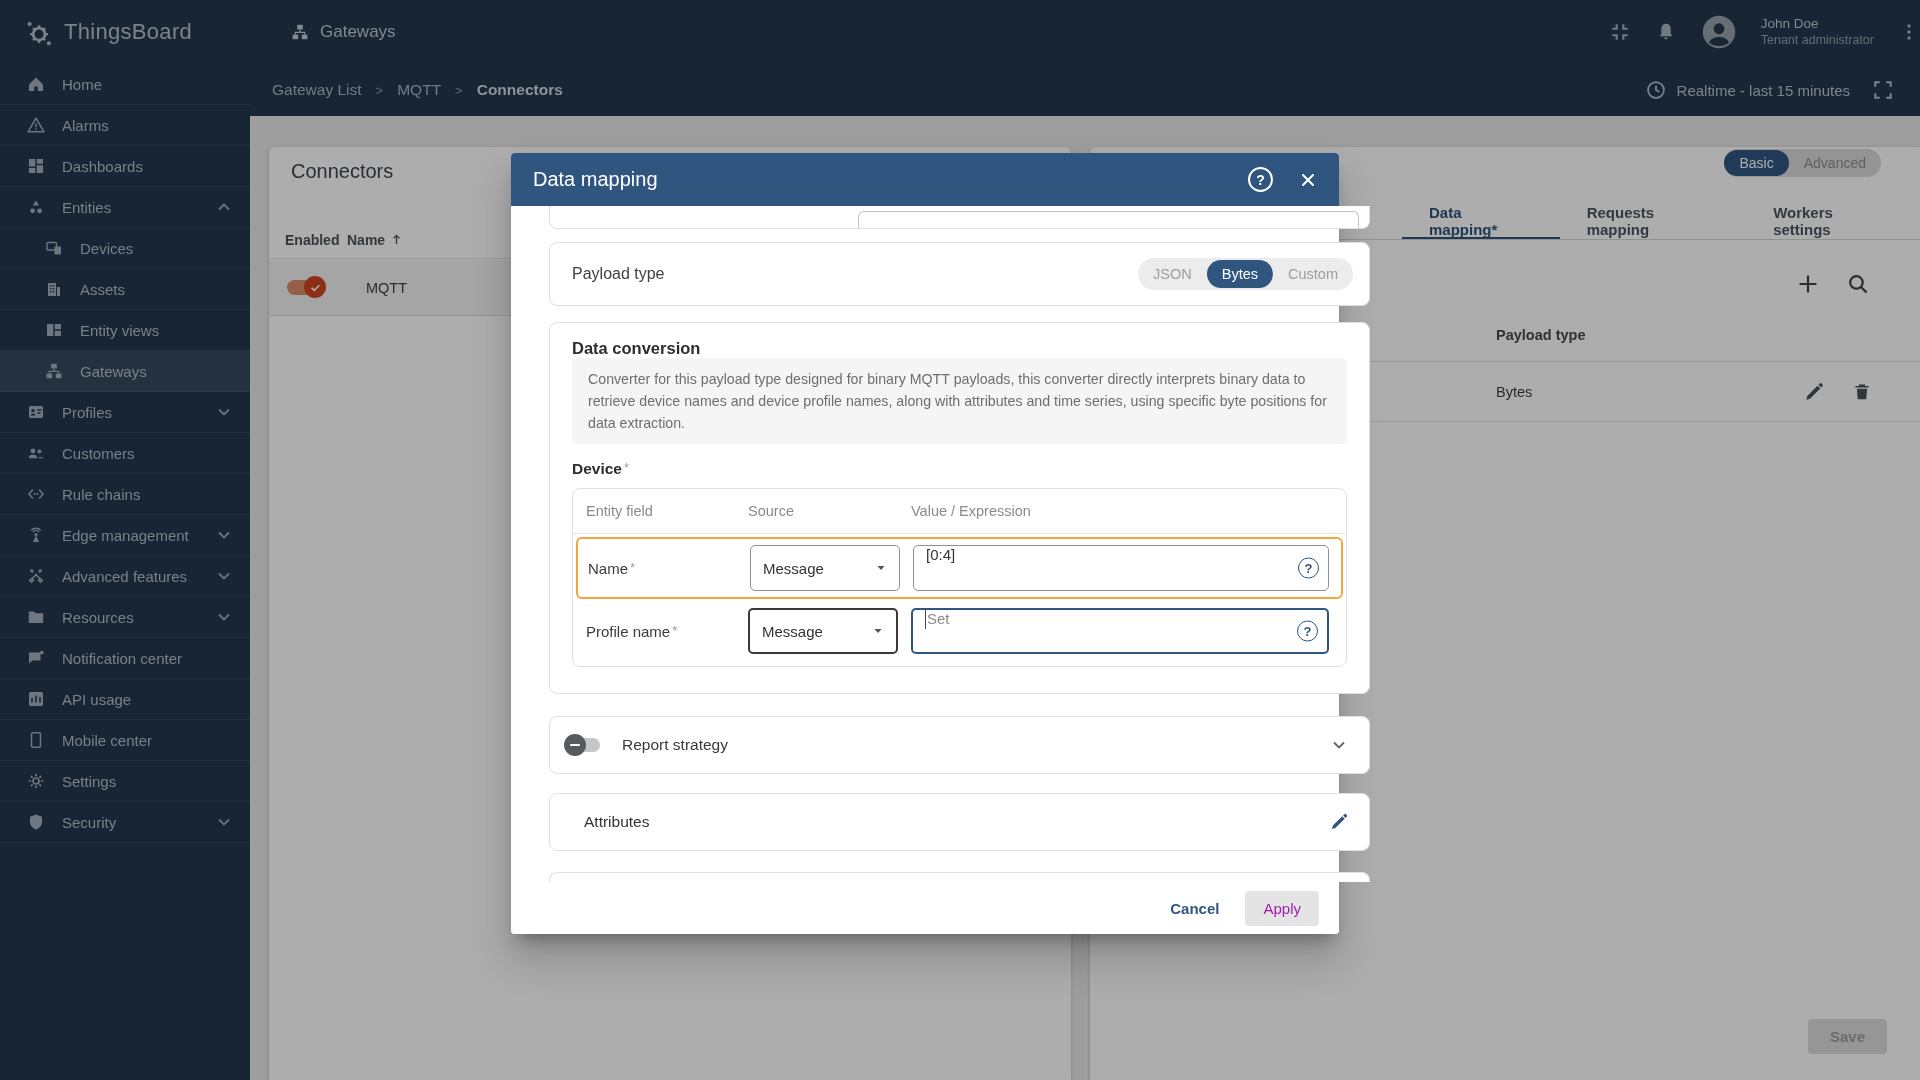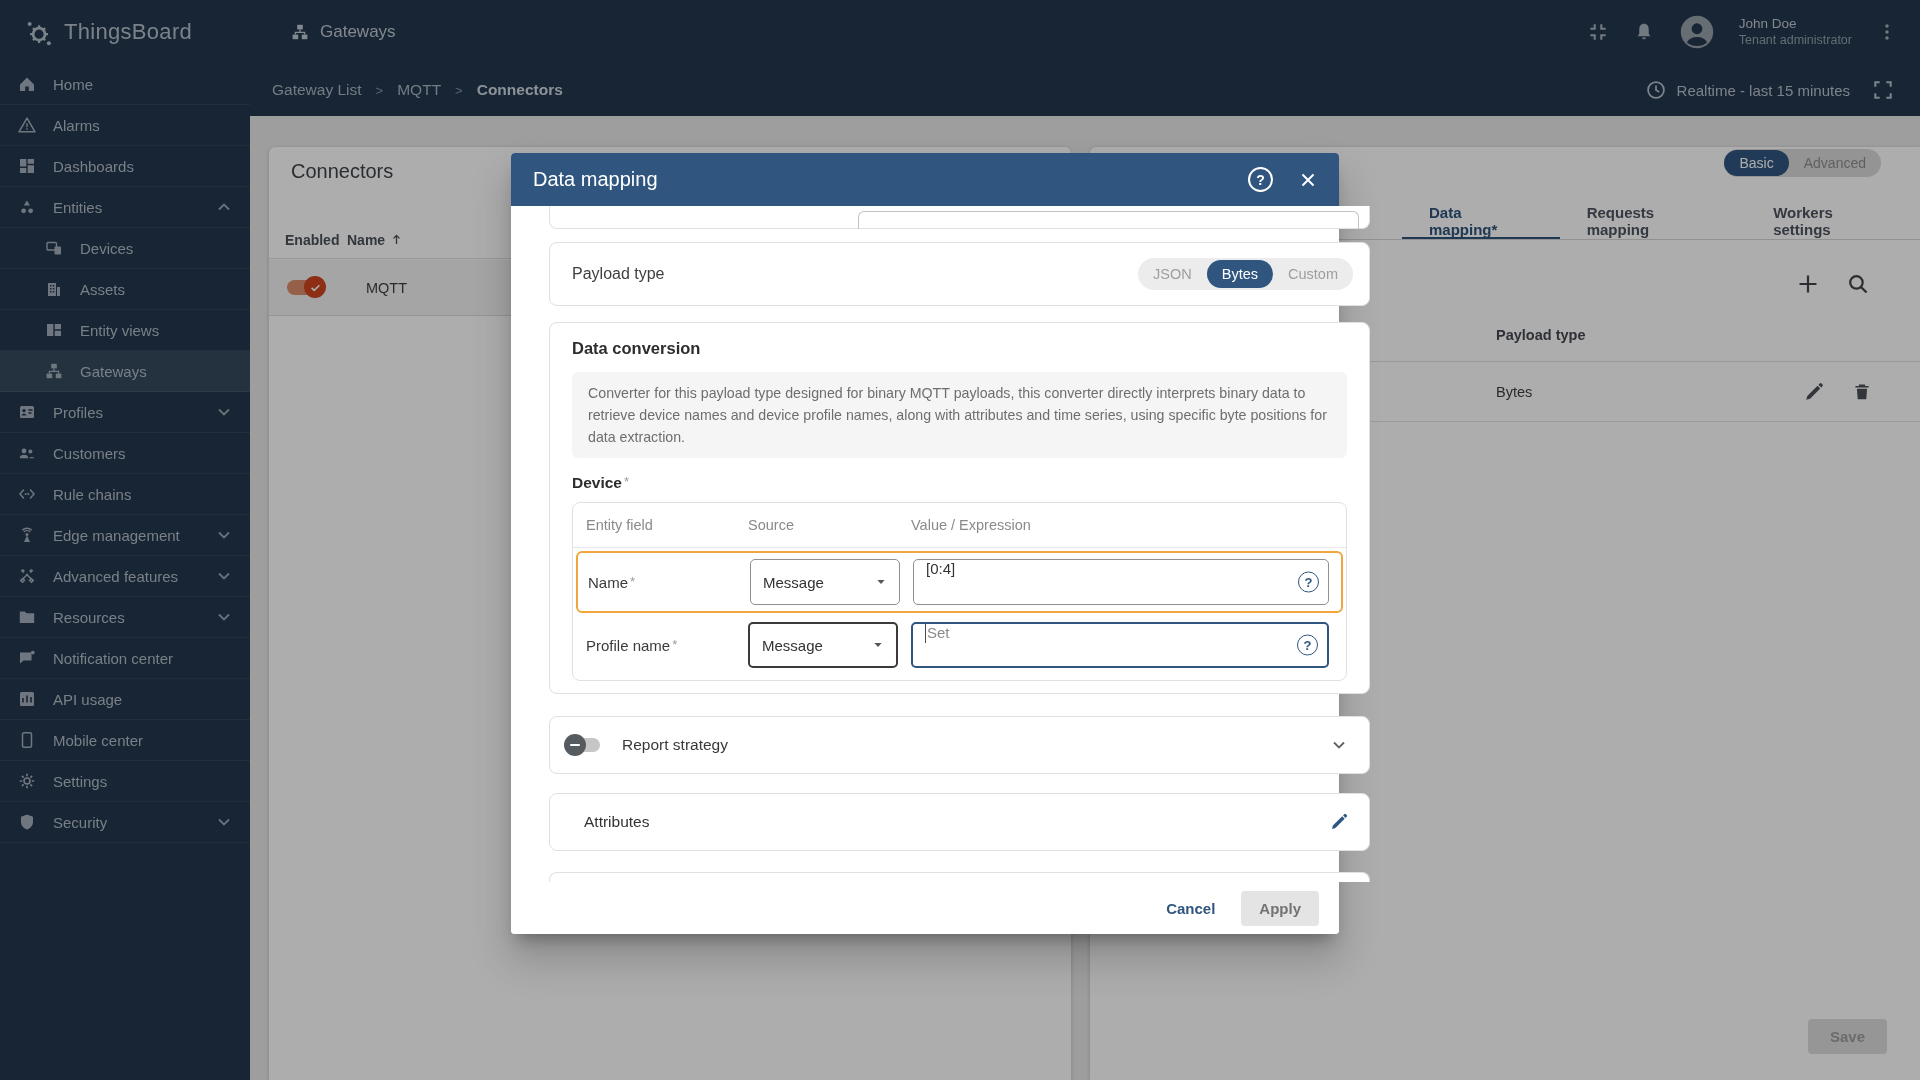--- a/index.html
+++ b/index.html
@@ -5,37 +5,37 @@
   * { margin:0; padding:0; box-sizing:border-box; }
   body { font-family:"Liberation Sans","DejaVu Sans",sans-serif; background:#202020; }
   .screen { position:relative; width:1920px; height:1080px; overflow:hidden; background:#e9e9e9; }
 
   
   .topbar { position:absolute; left:0; top:0; width:1920px; height:64px; background:#22374d;
             display:flex; align-items:center; z-index:2; }
   .brand { width:250px; display:flex; align-items:center; gap:10px; padding-left:22px; color:#b6c0ca; }
   .brand-name { font-size:22px; font-weight:500; letter-spacing:.3px; }
   .page-section { display:flex; align-items:center; gap:10px; margin-left:40px; color:#c0cad3; font-size:17px; }
-  .topbar-right { margin-left:auto; display:flex; align-items:center; gap:24px; padding-right:22px; color:#a9b4be; }
+  .topbar-right { margin-left:auto; display:flex; align-items:center; gap:24px; color:#a9b4be; }
   .tb-ic { width:22px; height:22px; }
   .avatar { width:36px; height:36px; color:#97a2ac; }
   .user-block { line-height:1.25; }
   .user-name { font-size:13.5px; color:#c0c9d2; }
   .user-role { font-size:12.5px; color:#93a1ad; }
 
   .subbar { position:absolute; left:250px; top:64px; width:1670px; height:52px; background:#22374d;
             display:flex; align-items:center; padding:0 26px 0 22px; z-index:2; }
   .crumbs { display:flex; align-items:center; gap:14px; font-size:15.5px; color:#aab7c2; }
   .crumb-sep { font-size:13px; color:#8497a6; }
   .crumb-current { font-weight:700; color:#cfd8e0; }
   .subbar-right { margin-left:auto; display:flex; align-items:center; gap:22px; color:#b7c2cc; font-size:15px; }
   .realtime { display:flex; align-items:center; gap:10px; }
 
   .sidebar { position:absolute; left:0; top:64px; width:250px; bottom:0; background:#22374d; z-index:2; }
-  .sb-item { height:41px; display:flex; align-items:center; gap:16px; padding-left:17px;
+  .sb-item { height:41px; display:flex; align-items:center; gap:16px; padding-left:26px;
              border-bottom:1px solid rgba(255,255,255,.07); color:#b3bdc7; font-size:15px; cursor:pointer; }
   .sb-item.child { padding-left:44px; }
   .sb-item.active { background:rgba(255,255,255,.09); }
   .sb-icon { width:20px; height:20px; flex:0 0 20px; opacity:.9; }
   .sb-icon svg, .sb-chev svg { width:20px; height:20px; display:block; }
   .sb-chev { margin-left:auto; margin-right:16px; opacity:.85; }
 
   
   .content { position:absolute; left:250px; top:116px; right:0; bottom:0; background:#e9e9e9; z-index:1; }
   .panel { position:absolute; background:#fff; border-radius:6px 6px 0 0; box-shadow:0 1px 4px rgba(0,0,0,.18); }
@@ -89,21 +89,21 @@
   .partial-input { position:absolute; left:308px; right:10px; top:5px; bottom:-1px; border:1px solid #c2c2c2;
                    border-bottom:none; border-radius:6px 6px 0 0; }
   .payload-card { top:89px; height:64px; display:flex; align-items:center; padding:0 16px 0 22px; }
   .payload-label { font-size:16px; color:#3f3f3f; }
   .segmented { margin-left:auto; background:#ececec; border-radius:16px; height:32px; display:flex; align-items:center;
                font-size:14.5px; }
   .seg-opt { padding:6px 15px; color:#9e9e9e; border-radius:16px; cursor:pointer; }
   .seg-opt.selected { background:#305680; color:#fff; font-weight:500; }
 
   .conversion-card { top:169px; height:372px; padding:16px 22px 0; overflow:hidden; }
-  .section-heading { font-size:16.5px; font-weight:700; color:#2d2d2d; margin-bottom:14px; }
+  .section-heading { font-size:16.5px; font-weight:700; color:#2d2d2d; }
   .info-box { background:#f5f5f5; border-radius:6px; padding:10px 16px; font-size:14.2px; color:#6e6e6e;
               line-height:1.55; margin-bottom:16px; }
   .device-heading { font-size:15.5px; font-weight:700; color:#2d2d2d; margin:16px 0 10px; }
   .req { color:#9b9b9b; font-weight:400; font-size:13px; vertical-align:2px; margin-left:2px; }
   .device-table { border:1px solid #e0e0e0; border-radius:8px; }
   .dt-grid { display:grid; grid-template-columns:162px 163px 1fr; align-items:center; padding-left:13px; }
   .dt-head { height:45px; color:#8a8a8a; font-size:14.5px; border-bottom:1px solid #e8e8e8; }
   .dt-row-name { height:62px; border:2px solid #f0a63d; border-radius:6px; margin:3px 3px 0; padding-left:10px; }
   .dt-row-profile { height:58px; margin:3px 5px 6px; padding-left:8px; }
   .dt-field { font-size:15px; color:#3b3b3b; }
@@ -129,21 +129,21 @@
 
   .attributes-card { top:640px; height:58px; display:flex; align-items:center; padding:0 20px 0 34px; }
   .attributes-label { font-size:15.5px; color:#333; }
   .edit-pencil { margin-left:auto; width:20px; height:20px; color:#305680; cursor:pointer; }
 
   .m-card-partial-bottom { top:719px; height:10px; border-bottom:none; border-radius:8px 8px 0 0; }
 
   .modal-footer { position:absolute; left:0; right:0; bottom:0; height:52px; display:flex; align-items:center;
                   justify-content:flex-end; gap:10px; padding-right:20px; background:#fff; border-radius:0 0 4px 4px; }
   .cancel-btn { color:#305680; font-weight:700; font-size:15px; padding:8px 16px; background:none; border:none; cursor:pointer; }
-  .apply-btn { background:#e4e4e4; color:#737373; font-weight:700; font-size:15px; padding:9px 18px;
+  .apply-btn { background:#e4e4e4; color:#a21caf; font-weight:400; font-size:15px; padding:9px 18px;
                border-radius:4px; border:none; }
 
   svg { display:block; }
 </style>
 </head>
 <body>
 
 <div class="screen">
 
   <header class="topbar">

